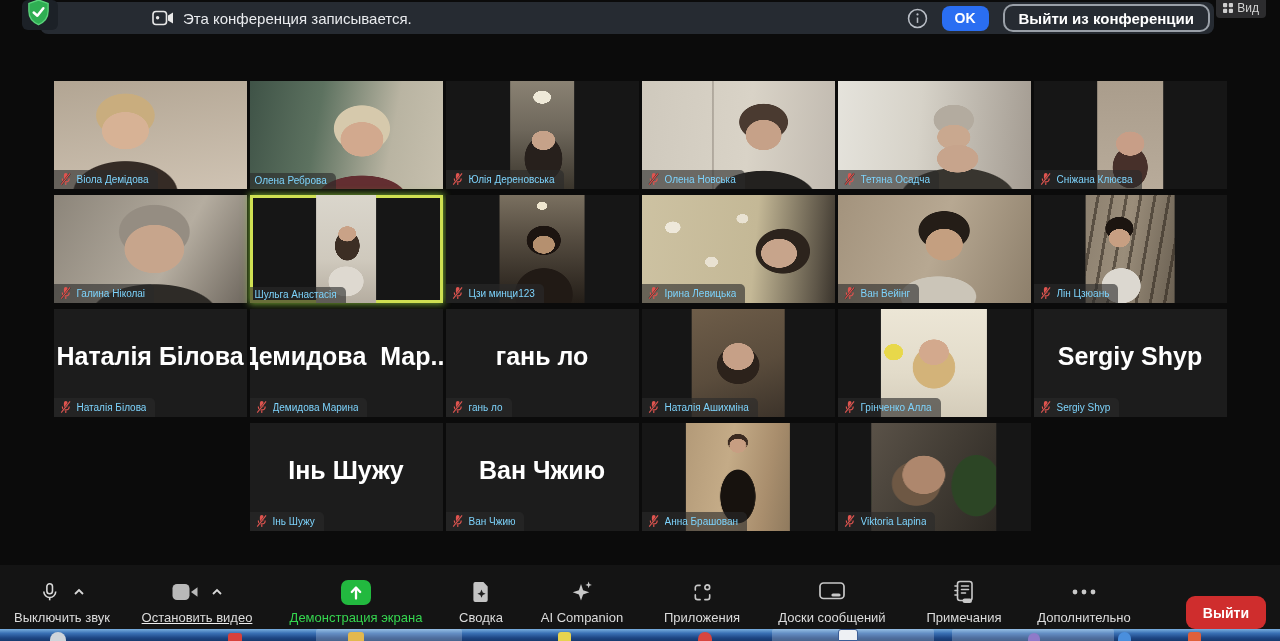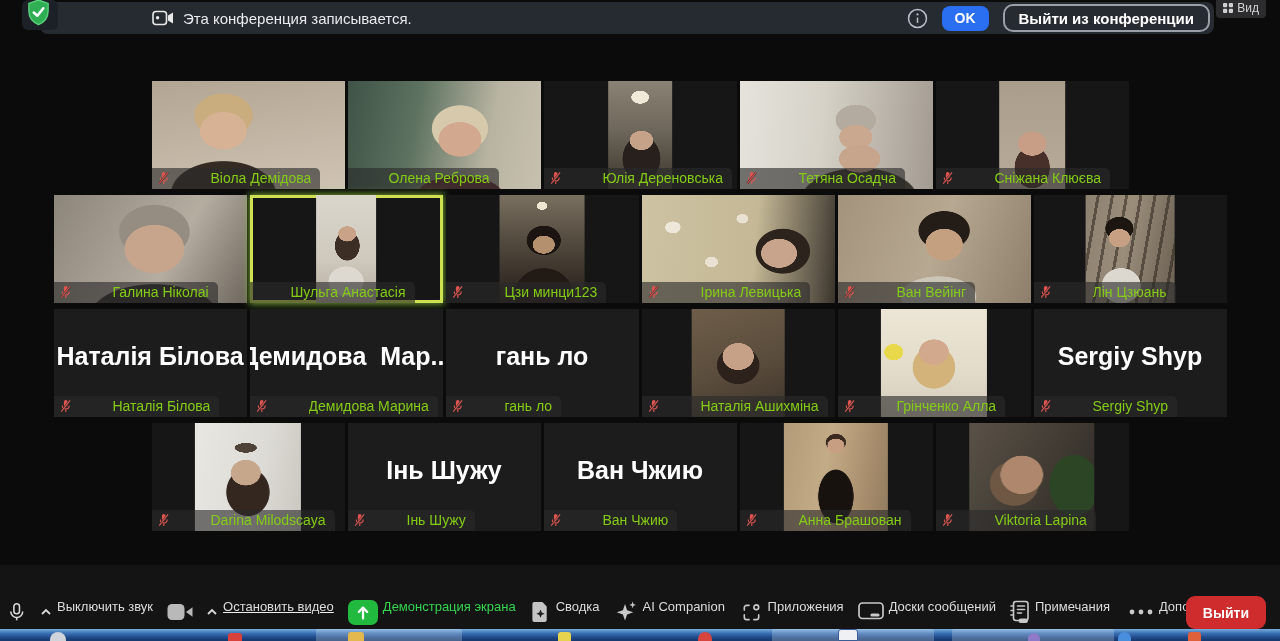--- a/index.html
+++ b/index.html
@@ -26,21 +26,21 @@
   .grid{position:absolute;left:0;top:81px;width:1280px;display:flex;flex-direction:column;gap:6px;}
   .grid-row{display:flex;justify-content:center;gap:3px;}
   .tile{position:relative;width:193px;height:108px;background:#161616;overflow:hidden;flex:0 0 auto;}
   .tile.active{outline:3px solid #cfe052;outline-offset:-3px;box-shadow:0 0 7px 1px rgba(140,200,60,.8);}
   .vid{position:absolute;top:0;bottom:0;left:0;right:0;}
   .tile.strip .vid{left:50%;right:auto;transform:translateX(-50%);}
   .disp{position:absolute;inset:0 0 14px 0;display:flex;align-items:center;justify-content:center;
         font-size:25px;font-weight:bold;color:#fff;white-space:pre;}
   .plabel{position:absolute;left:0;bottom:0;max-width:185px;display:flex;align-items:center;gap:5px;
         background:rgba(42,42,42,.62);padding:2px 9px 3px 5px;border-top-right-radius:5px;}
-  .plabel .pname{font-size:14px;color:#84cc16;white-space:nowrap;overflow:hidden;text-overflow:ellipsis;margin-left:36px;}
+  .plabel .pname{font-size:10px;color:#7dd3fc;white-space:nowrap;overflow:hidden;text-overflow:ellipsis;}
 
   
   .v1 .vid{background:
     radial-gradient(34px 27px at 37% 46%,#d7b295 68%,rgba(0,0,0,0) 70%),
     radial-gradient(48px 36px at 37% 32%,#c9ad7e 60%,rgba(0,0,0,0) 62%),
     radial-gradient(78px 48px at 37% 104%,#352b25 66%,rgba(0,0,0,0) 68%),
     linear-gradient(170deg,#b2a593,#cfc3b3);}
   .v2 .vid{background:
     radial-gradient(31px 25px at 58% 54%,#d2a98e 68%,rgba(0,0,0,0) 70%),
     radial-gradient(46px 38px at 58% 44%,#d6c9ac 60%,rgba(0,0,0,0) 62%),
@@ -126,21 +126,21 @@
     radial-gradient(30px 27px at 42% 48%,#ae876d 70%,rgba(0,0,0,0) 72%),
     radial-gradient(46px 42px at 36% 56%,#6e5844 52%,rgba(0,0,0,0) 54%),
     radial-gradient(42px 52px at 84% 58%,#2c4525 58%,rgba(0,0,0,0) 60%),
     linear-gradient(120deg,#5a5248 0%,#433d35 50%,#2c2823 100%);}
   .tname{background:#1c1c1c;}
   .tname .vid{background:#1c1c1c;}
 
   
   .toolbar{position:absolute;left:0;bottom:12px;width:1280px;height:64px;background:#141414;
            display:flex;align-items:flex-end;gap:14px;padding:0 0 4px 6px;box-sizing:border-box;}
-  .tb-item{display:flex;flex-direction:row;align-items:flex-start;gap:5px;cursor:pointer;min-width:86px;}
+  .tb-item{display:flex;flex-direction:column;align-items:center;gap:5px;cursor:pointer;min-width:86px;}
   .tb-item .irow{height:26px;display:flex;align-items:center;gap:13px;}
   .tb-label{font-size:13px;color:#dcdcdc;white-space:nowrap;}
   .tb-item.green .tb-label{color:#35d64f;}
   .share-ic{width:30px;height:25px;background:#22b93f;border-radius:7px;display:flex;align-items:center;justify-content:center;}
   .leave-btn{position:absolute;right:14px;bottom:12px;background:#cf2d2d;color:#fff;font-weight:bold;
            font-size:14px;border:none;border-radius:9px;height:33px;padding:0 17px;cursor:pointer;}
 
   
   .taskbar{position:absolute;left:0;bottom:0;width:1280px;height:12px;
            background:linear-gradient(#79aede 0%,#3a71b5 35%,#1d4583 75%,#173a6e 100%);}
@@ -233,20 +233,38 @@
               <path d="M5 12a7.5 7.5 0 0 0 15 0h-2.2a5.3 5.3 0 0 1-10.6 0z"></path>
               <rect x="11.4" y="19.5" width="2.2" height="4.5"></rect>
             </g>
             <line x1="4" y1="23.5" x2="20.5" y2="2.5" stroke="#2a2a2a" stroke-width="3.4"></line>
             <line x1="4" y1="23.5" x2="20.5" y2="2.5" stroke="#e0544f" stroke-width="1.9"></line>
           </svg>
         </span>
         <span class="pname">Юлія Дереновська</span>
       </div>
     </div>
+        <div class="tile v4">
+      <div class="vid"></div>
+
+      <div class="plabel">
+        <span class="mic" style="display:flex;">
+          <svg width="13" height="14" viewBox="0 0 24 26">
+            <g fill="#e0544f">
+              <rect x="9" y="2" width="7" height="12" rx="3.5"></rect>
+              <path d="M5 12a7.5 7.5 0 0 0 15 0h-2.2a5.3 5.3 0 0 1-10.6 0z"></path>
+              <rect x="11.4" y="19.5" width="2.2" height="4.5"></rect>
+            </g>
+            <line x1="4" y1="23.5" x2="20.5" y2="2.5" stroke="#2a2a2a" stroke-width="3.4"></line>
+            <line x1="4" y1="23.5" x2="20.5" y2="2.5" stroke="#e0544f" stroke-width="1.9"></line>
+          </svg>
+        </span>
+        <span class="pname">Олена Новська</span>
+      </div>
+    </div>
         <div class="tile v6">
       <div class="vid"></div>
 
       <div class="plabel">
         <span class="mic" style="display:flex;">
           <svg width="13" height="14" viewBox="0 0 24 26">
             <g fill="#e0544f">
               <rect x="9" y="2" width="7" height="12" rx="3.5"></rect>
               <path d="M5 12a7.5 7.5 0 0 0 15 0h-2.2a5.3 5.3 0 0 1-10.6 0z"></path>
               <rect x="11.4" y="19.5" width="2.2" height="4.5"></rect>
@@ -481,38 +499,20 @@
             </g>
             <line x1="4" y1="23.5" x2="20.5" y2="2.5" stroke="#2a2a2a" stroke-width="3.4"></line>
             <line x1="4" y1="23.5" x2="20.5" y2="2.5" stroke="#e0544f" stroke-width="1.9"></line>
           </svg>
         </span>
         <span class="pname">Sergiy Shyp</span>
       </div>
     </div>
       </div>
       <div class="grid-row">
-        <div class="tile v19 strip">
-      <div class="vid"></div>
-
-      <div class="plabel">
-        <span class="mic" style="display:flex;">
-          <svg width="13" height="14" viewBox="0 0 24 26">
-            <g fill="#e0544f">
-              <rect x="9" y="2" width="7" height="12" rx="3.5"></rect>
-              <path d="M5 12a7.5 7.5 0 0 0 15 0h-2.2a5.3 5.3 0 0 1-10.6 0z"></path>
-              <rect x="11.4" y="19.5" width="2.2" height="4.5"></rect>
-            </g>
-            <line x1="4" y1="23.5" x2="20.5" y2="2.5" stroke="#2a2a2a" stroke-width="3.4"></line>
-            <line x1="4" y1="23.5" x2="20.5" y2="2.5" stroke="#e0544f" stroke-width="1.9"></line>
-          </svg>
-        </span>
-        <span class="pname">Darina Milodscaya</span>
-      </div>
-    </div>
         <div class="tile v20 tname">
       <div class="vid"></div>
       <div class="disp">Інь Шужу</div>
       <div class="plabel">
         <span class="mic" style="display:flex;">
           <svg width="13" height="14" viewBox="0 0 24 26">
             <g fill="#e0544f">
               <rect x="9" y="2" width="7" height="12" rx="3.5"></rect>
               <path d="M5 12a7.5 7.5 0 0 0 15 0h-2.2a5.3 5.3 0 0 1-10.6 0z"></path>
               <rect x="11.4" y="19.5" width="2.2" height="4.5"></rect>

